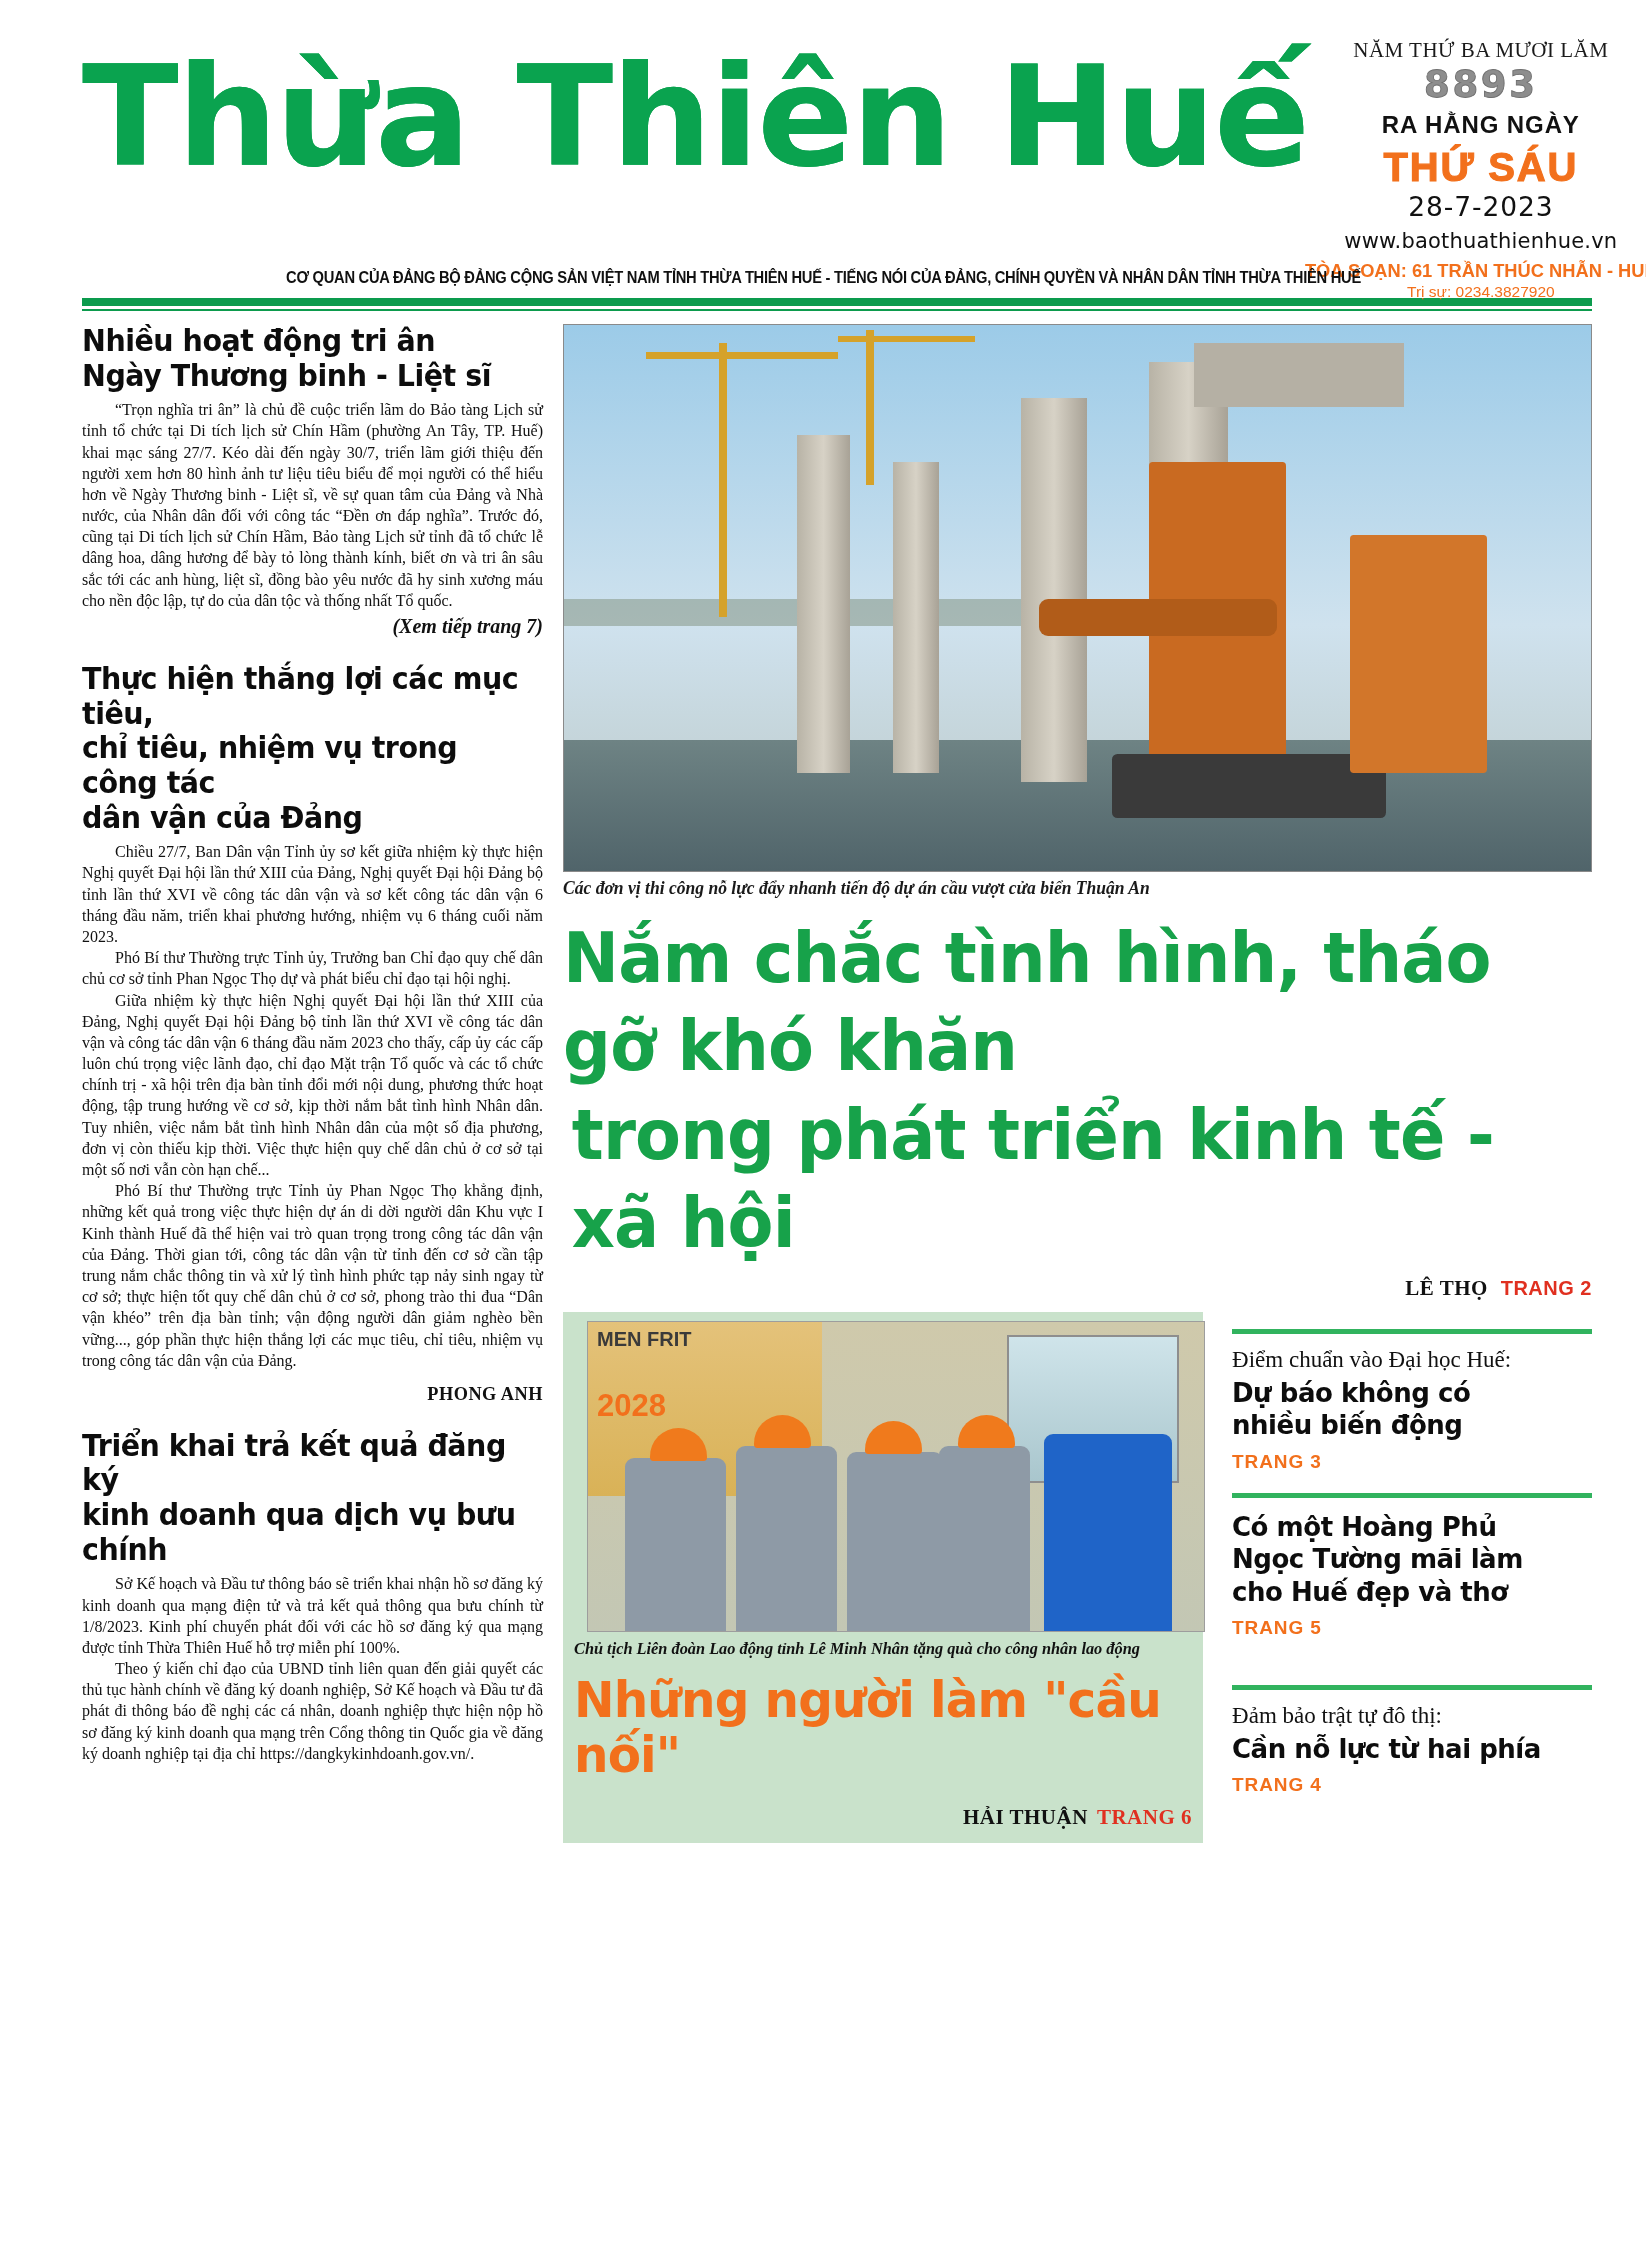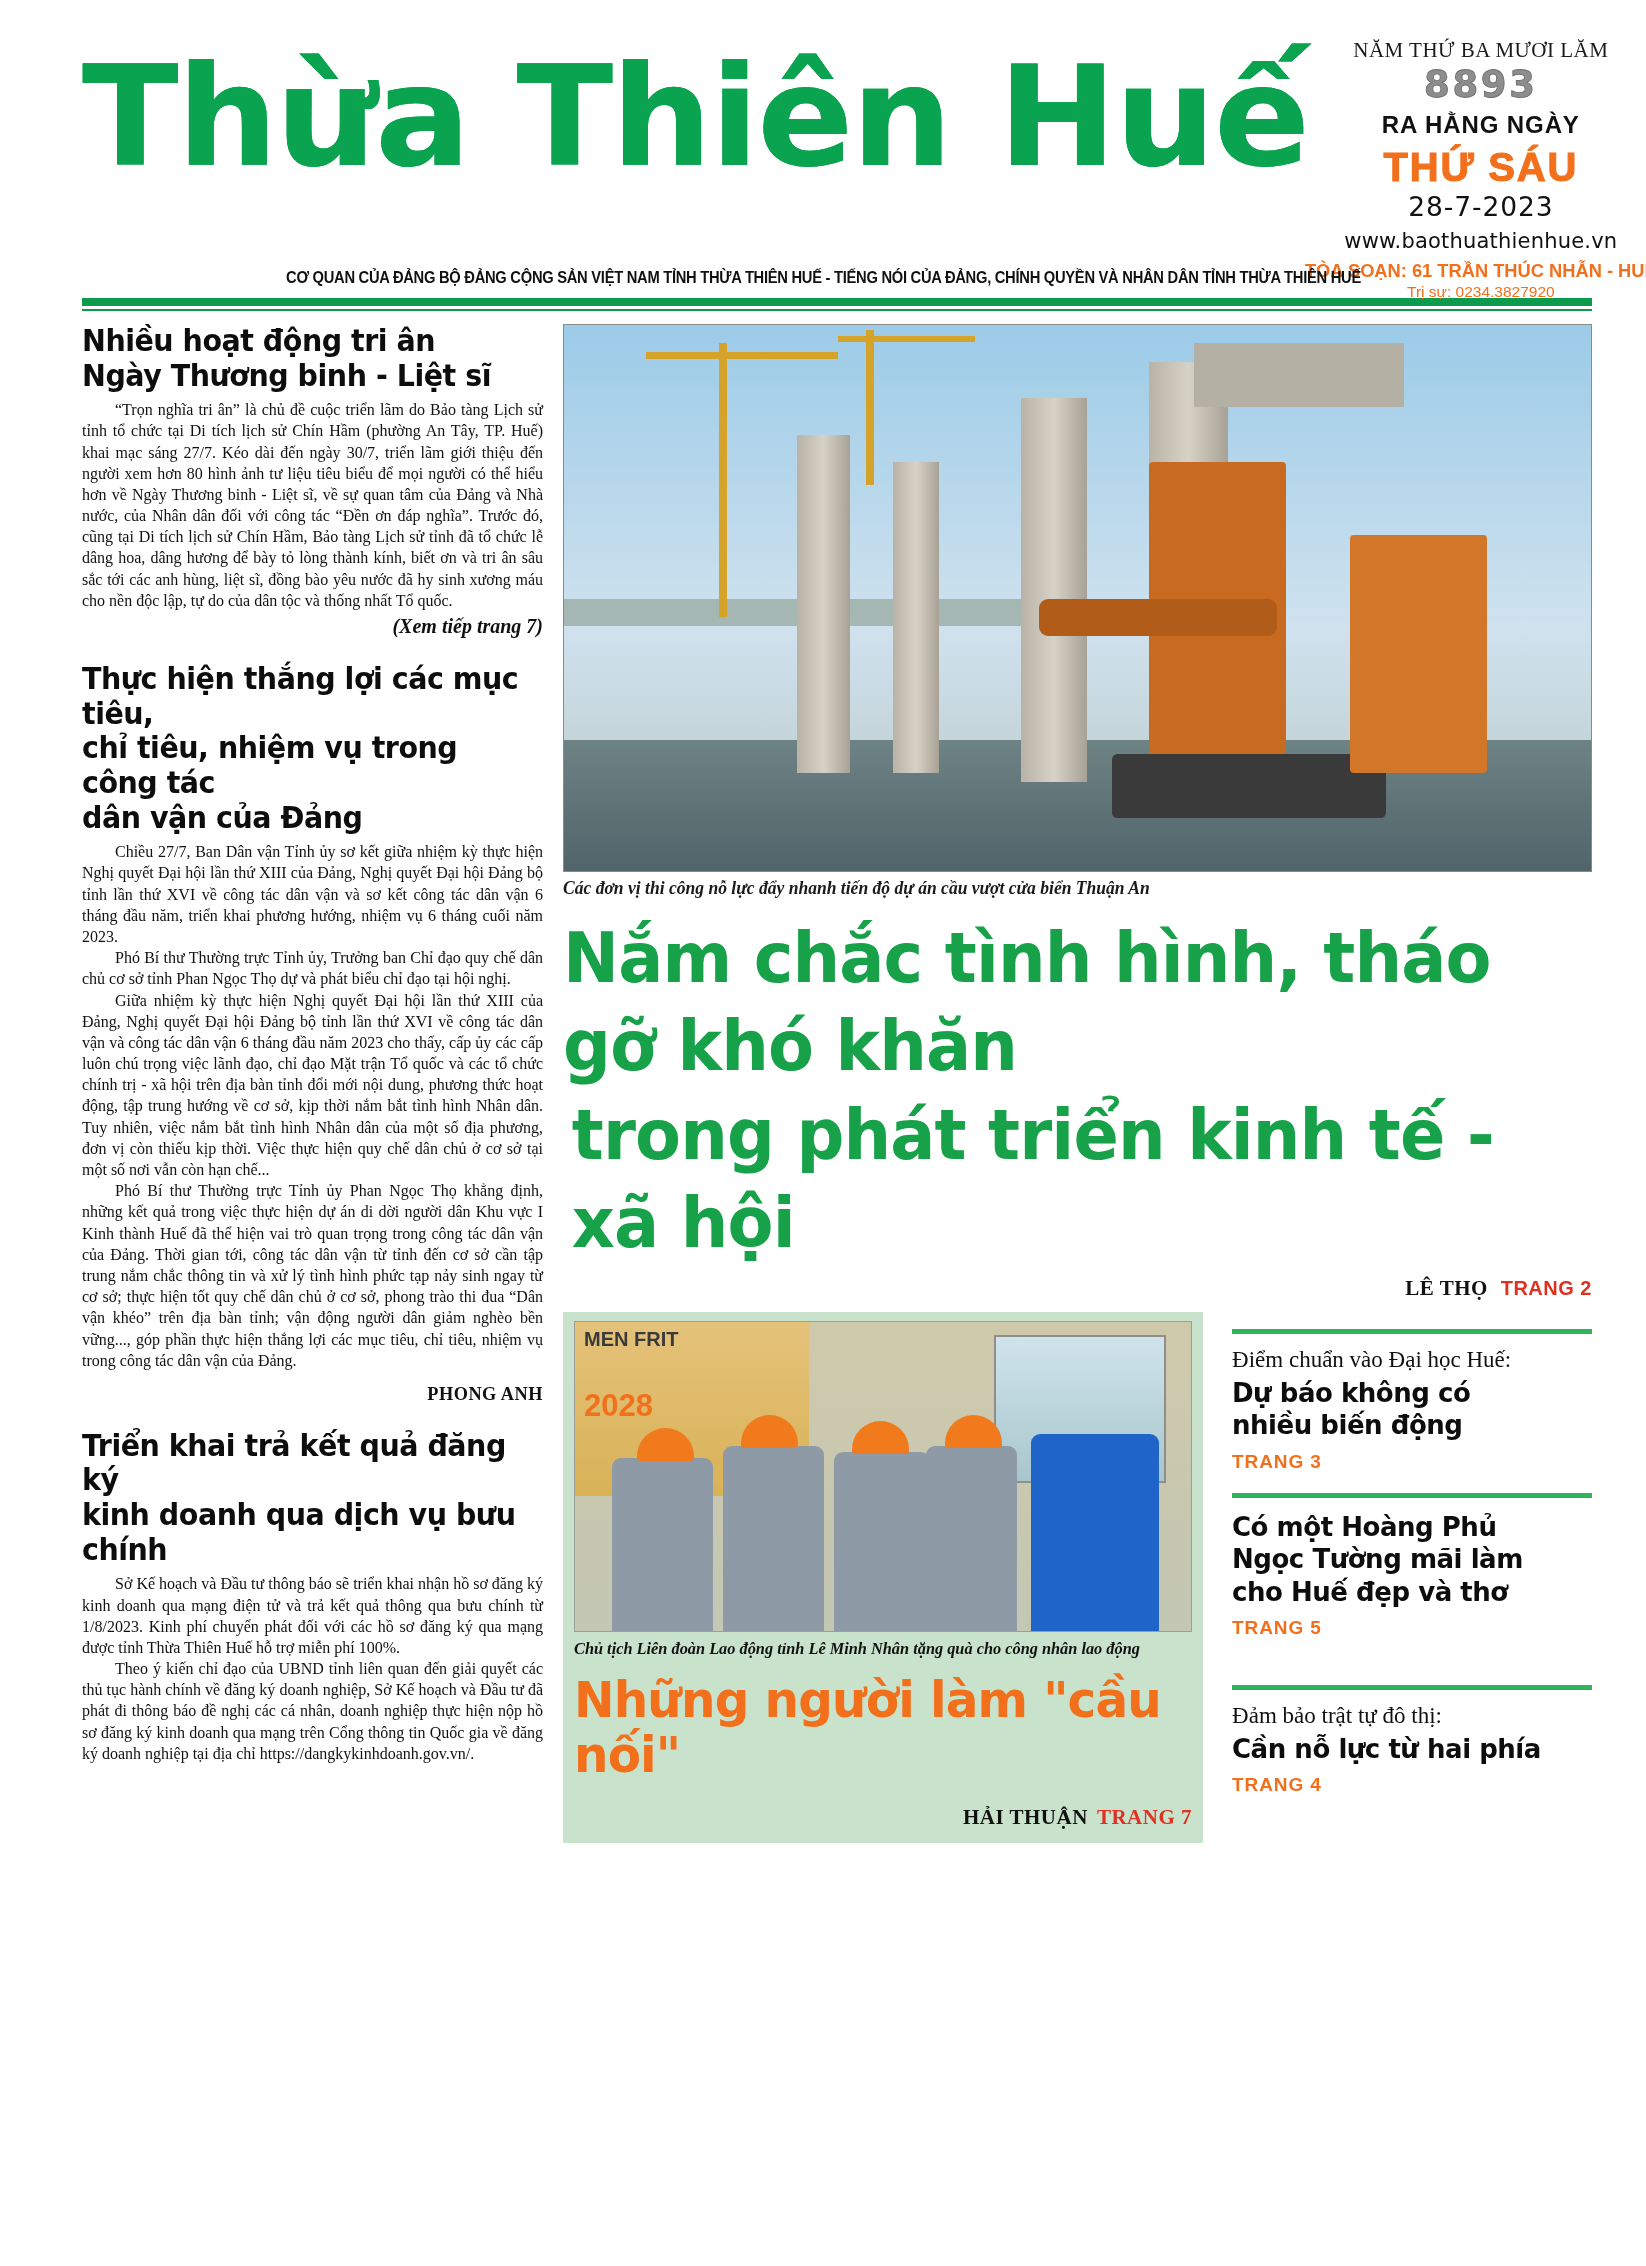--- a/index.html
+++ b/index.html
@@ -214,20 +214,21 @@
 
   .promo-box {
     background:#c9e2cb;
     padding:9.1px 11px 12.8px 11px;
   }
   .photo-second {
     width:100%; height:311px;
     overflow:hidden; position:relative;
     background:linear-gradient(#d9d2b6 0%, #cfd6c3 35%, #b7bfae 100%);
     border:0.9px solid #9d9d9d;
+    margin-left:13px;
   }
   .photo-second-cap {
     font-family:"Liberation Serif", serif;
     font-style:italic; font-weight:bold;
     font-size:17px; color:#111;
     margin-top:6.4px;
     transform:scaleX(0.96); transform-origin:left center;
     white-space:nowrap;
   }
   .promo-headline {
@@ -422,21 +423,21 @@
               <div class="helmet" style="left:27%; top:30%;"></div>
               <div class="worker" style="left:42%; top:42%; width:96px; height:58%;"></div>
               <div class="helmet" style="left:45%; top:32%;"></div>
               <div class="worker" style="left:57%; top:40%; width:91px; height:60%;"></div>
               <div class="helmet" style="left:60%; top:30%;"></div>
               <div class="worker blue" style="left:74%; top:36%; width:128px; height:64%;"></div>
             </div>
             <div class="photo-second-cap">Chủ tịch Liên đoàn Lao động tỉnh Lê Minh Nhân tặng quà cho công nhân lao động</div>
             <div class="promo-headline">Những người làm "cầu nối"</div>
             <div class="promo-credit">
-              <span>HẢI THUẬN</span><span class="page-ref">TRANG 7</span>
+              <span>HẢI THUẬN</span><span class="page-ref">TRANG 6</span>
             </div>
           </div>
         </div>
 
         <div class="bottom-right">
 
           <div class="teaser">
             <div class="teaser-rule"></div>
             <div class="teaser-kicker">Điểm chuẩn vào Đại học Huế:</div>
             <div class="teaser-title">

